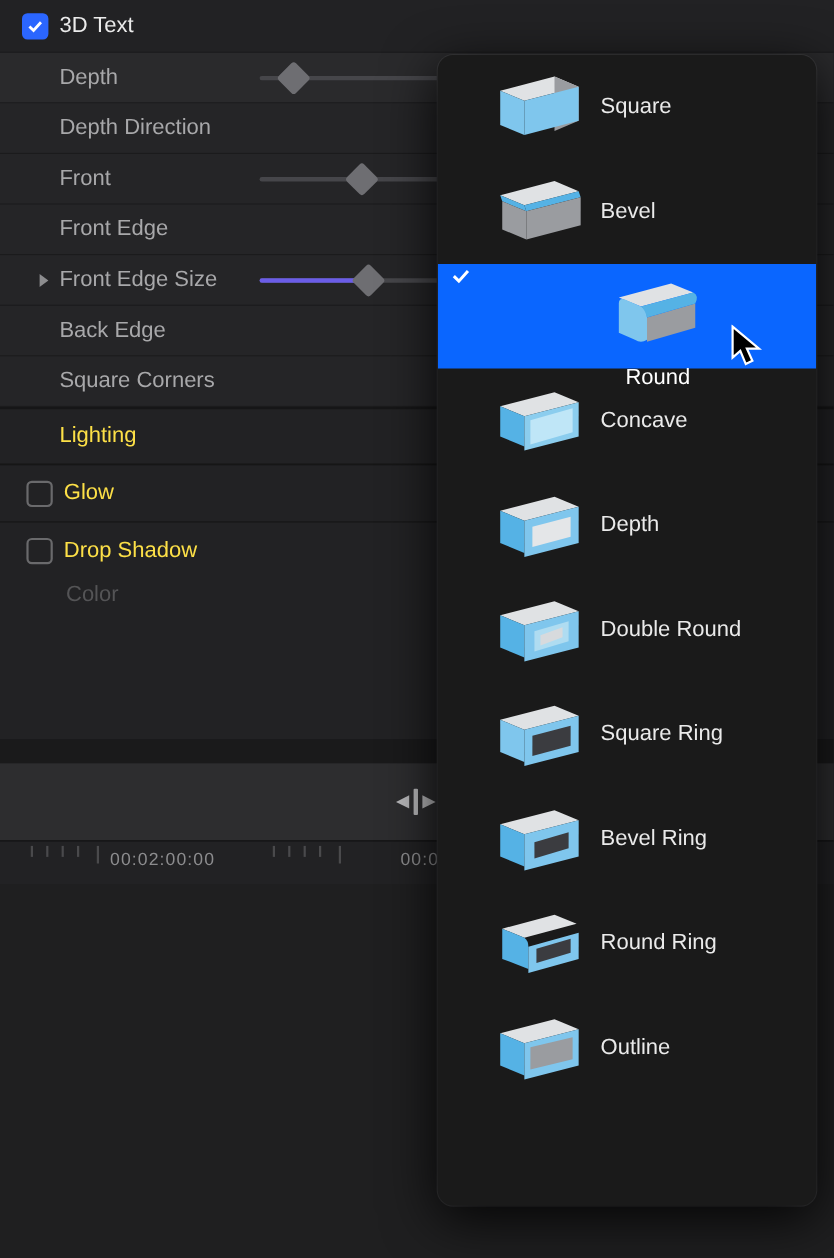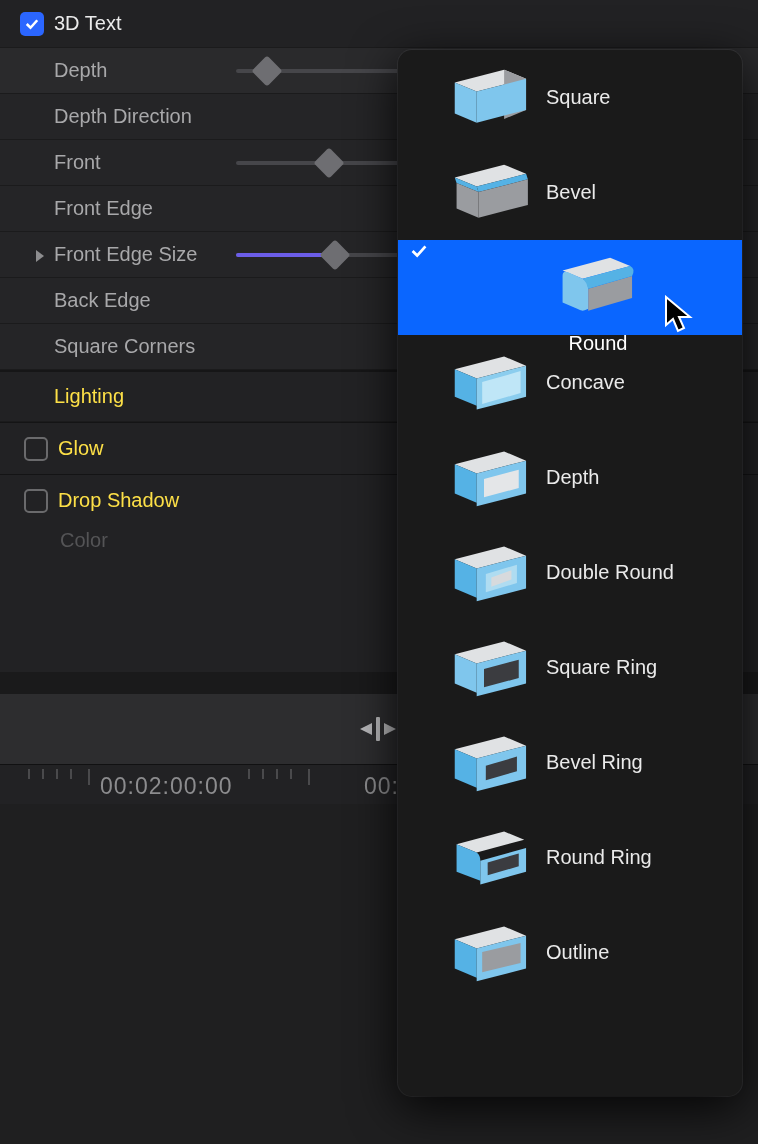--- a/index.html
+++ b/index.html
@@ -161,21 +161,21 @@
     position: absolute;
     left: 0; top: 764px;
     width: 758px;
     height: 40px;
     background: #222224;
     border-top: 1px solid #111112;
     color: #8c8c8e;
   }
   .timeline .tick { position: absolute; top: 4px; width: 2px; height: 10px; background: #4a4a4c; }
   .timeline .tick.major { height: 16px; }
-  .timeline .tc { position: absolute; top: 8px; font-size: 23px; letter-spacing: 1px; }
+  .timeline .tc { position: absolute; top: 8px; font-size: 16px; letter-spacing: 1px; }
   .timeline-body {
     position: absolute;
     left: 0; top: 804px;
     width: 758px;
     height: 340px;
     background: #1f1f20;
   }
 
   
   .popover {

